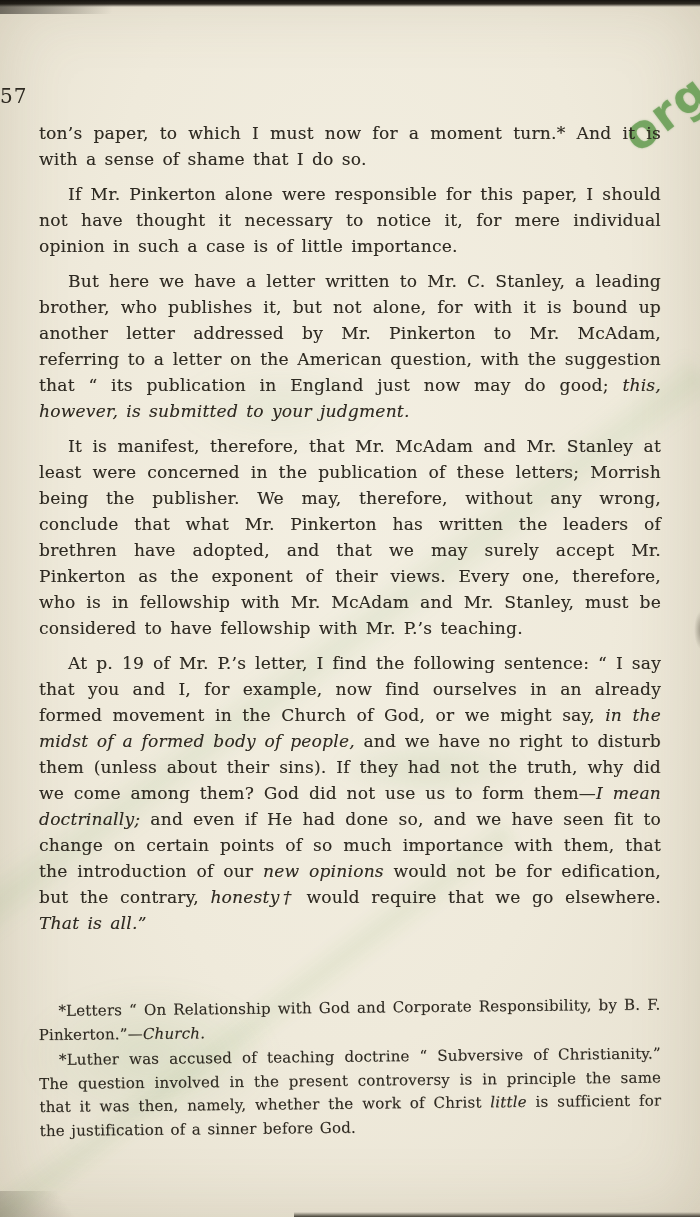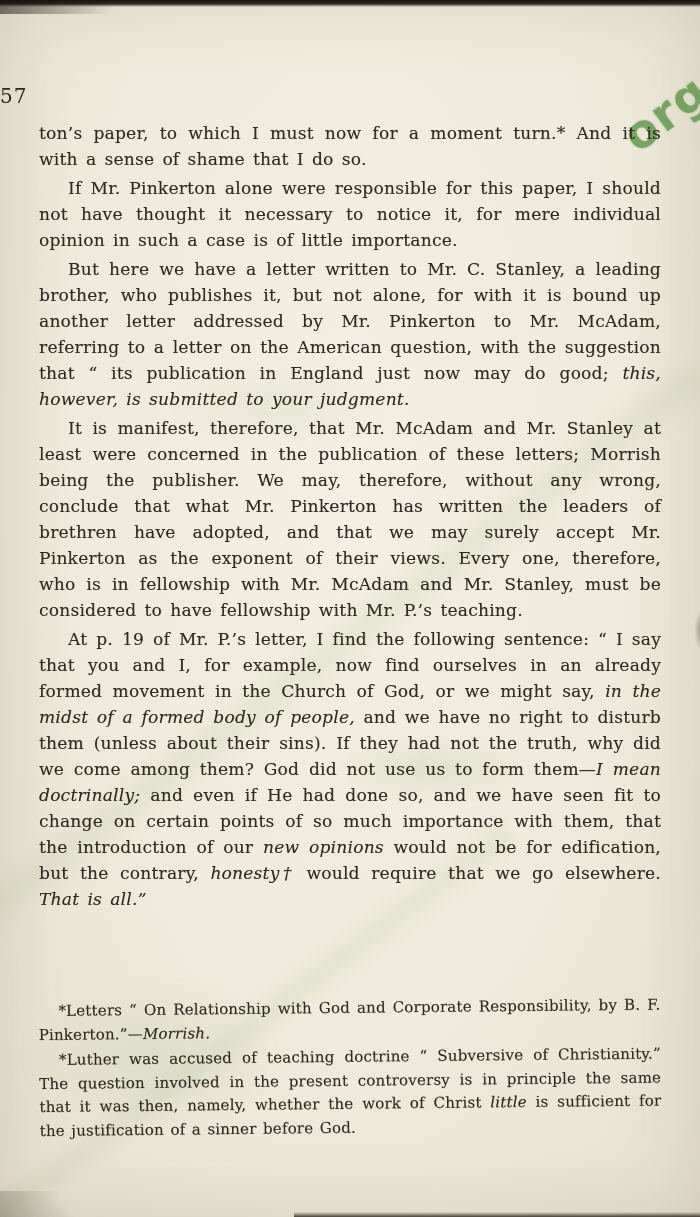--- a/index.html
+++ b/index.html
@@ -101,21 +101,21 @@
     color: #2e2a22;
     letter-spacing: 0.25px;
     word-spacing: 2.5px;
     text-shadow: 0.3px 0.3px 0.35px rgba(45, 35, 22, 0.35);
   }
   .para {
     margin: 0;
     text-indent: 29px;
   }
   .para + .para {
-    margin-top: 3px;
+    margin-top: 9px;
   }
   .para.first {
     text-indent: 0;
   }
   .it {
     font-style: italic;
   }
   .footnotes {
     position: absolute;
     top: 1000px;
@@ -167,18 +167,18 @@
 
     <p class="para"><span class="run">But here we have a letter written to Mr. C. Stanley, a leading brother, who publishes it, but not alone, for with it is bound up another letter addressed by Mr. Pinkerton to Mr. McAdam, referring to a letter on the American question, with the suggestion that “ its publication in England just now may do good; </span><span class="run it">this, however, is submitted to your judgment.</span></p>
 
     <p class="para"><span class="run">It is manifest, therefore, that Mr. McAdam and Mr. Stanley at least were concerned in the publication of these letters; Morrish being the publisher.  We may, therefore, without any wrong, conclude that what Mr. Pinkerton has written the leaders of brethren have adopted, and that we may surely accept Mr. Pinkerton as the exponent of their views.  Every one, therefore, who is in fellowship with Mr. McAdam and Mr. Stanley, must be considered to have fellowship with Mr. P.’s teaching.</span></p>
 
     <p class="para"><span class="run">At p. 19 of Mr. P.’s letter, I find the following sentence: “ I say that you and I, for example, now find ourselves in an already formed movement in the Church of God, or we might say, </span><span class="run it">in the midst of a formed body of people,</span><span class="run"> and we have no right to disturb them (unless about their sins).  If they had not the truth, why did we come among them?  God did not use us to form them—</span><span class="run it">I mean doctrinally;</span><span class="run"> and even if He had done so, and we have seen fit to change on certain points of so much importance with them, that the introduction of our </span><span class="run it">new opinions</span><span class="run"> would not be for edification, but the contrary, </span><span class="run it">honesty†</span><span class="run"> would require that we go elsewhere.  </span><span class="run it">That is all.”</span></p>
 
   </main>
 
   <section class="footnotes">
-    <p class="footnote"><span class="run">*Letters “ On Relationship with God and Corporate Responsibility, by B. F. Pinkerton.”—</span><span class="run it">Morrish.</span></p>
+    <p class="footnote"><span class="run">*Letters “ On Relationship with God and Corporate Responsibility, by B. F. Pinkerton.”—</span><span class="run it">Church.</span></p>
 
     <p class="footnote"><span class="run">*Luther was accused of teaching doctrine “ Subversive of Christianity.”  The question involved in the present controversy is in principle the same that it was then, namely, whether the work of Christ </span><span class="run it">little</span><span class="run"> is sufficient for the justification of a sinner before God.</span></p>
   </section>
 
 </div>
 
 </body></html>

